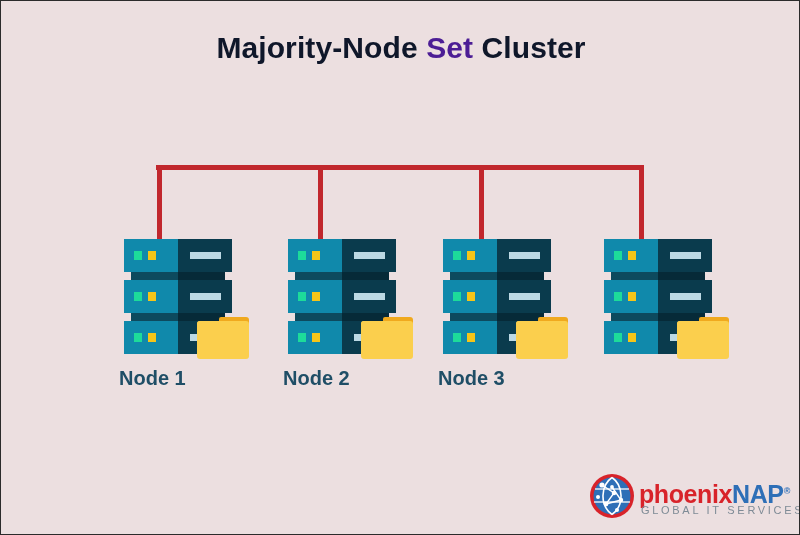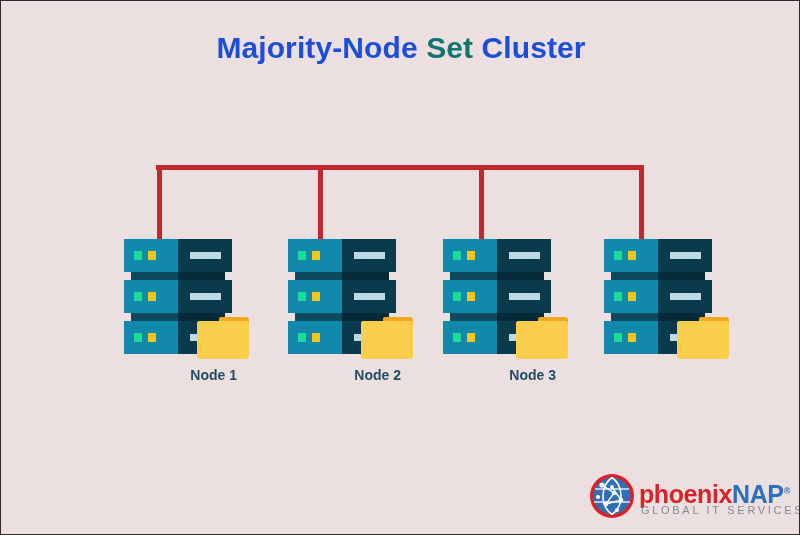--- a/index.html
+++ b/index.html
@@ -26,22 +26,22 @@
     position: absolute;
     left: 0;
     top: 30px;
     width: 800px;
     text-align: center;
     font-size: 30px;
     font-weight: bold;
     letter-spacing: 0.1px;
     white-space: nowrap;
   }
-  .t-blue { color: #1d4ed8; margin-top: 15px; }
-  .t-red  { color: #0f766e; }
+  .t-blue { color: #0f172a; margin-top: 15px; }
+  .t-red  { color: #4c1d95; }
 
   
   #bus-horizontal {
     position: absolute;
     left: 155px;
     top: 164px;
     width: 486px;
     height: 5px;
     background: #c1272d;
   }
@@ -157,22 +157,22 @@
     background: #fbcf4d;
     border-radius: 3px 3px 0 0;
   }
 
   
   .node-label {
     position: absolute;
     left: 0;
     top: 128px;
     width: 118px;
-    text-align: right;
-    font-size: 14px;
+    text-align: left;
+    font-size: 20px;
     font-weight: bold;
     color: #1f4e66;
     white-space: nowrap;
   }
 
   
   #logo {
     position: absolute;
     left: 588px;
     top: 468px;

